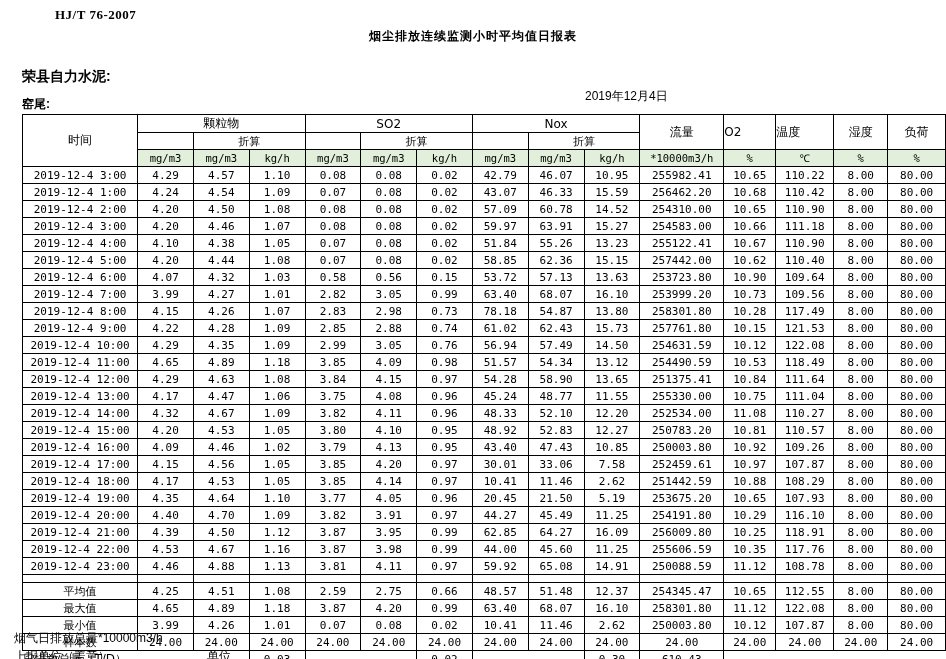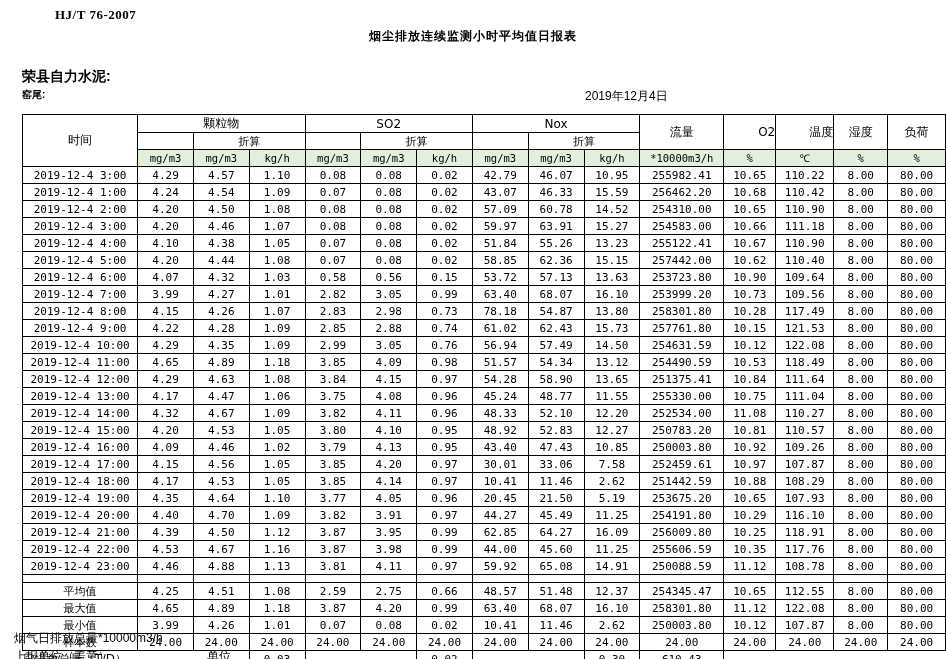--- a/index.html
+++ b/index.html
@@ -20,22 +20,22 @@
     position:absolute;left:0;top:28px;width:946px;
     text-align:center;font-size:12px;font-weight:bold;
     font-family:Liberation Mono, monospace;
     letter-spacing:1px;
   }
   .company{
     position:absolute;left:22px;top:68px;
     font-size:14px;font-weight:bold;
   }
   .site{
-    position:absolute;left:22px;top:88px;
-    font-size:10px;font-weight:bold;
+    position:absolute;left:22px;top:96px;
+    font-size:12px;font-weight:bold;
   }
   .rep-date{
     position:absolute;left:585px;top:88px;
     font-size:12px;
   }
   table.main{
     position:absolute;left:22px;top:114px;
     border-collapse:collapse;
     font-size:11px;
     font-family:"DejaVu Sans Mono","Liberation Mono",monospace;
@@ -79,22 +79,22 @@
 <div class="rep-date">2019年12月4日</div>
 
 <table class="main">
   <thead>
     <tr>
       <td class="time-col cap-hdr" rowspan="3">时间</td>
       <td class="hdr-group" colspan="3">颗粒物</td>
       <td class="hdr-group" colspan="3">SO2</td>
       <td class="hdr-group" colspan="3">Nox</td>
       <td class="flow-col cap-hdr" rowspan="2" style="text-align:center;padding-right:0;">流量</td>
-      <td class="o2-col cap-hdr" rowspan="2" style="text-align:right;padding-right:0;">O2</td>
-      <td class="temp-col cap-hdr" rowspan="2" style="text-align:right;padding-right:0;">温度</td>
+      <td class="o2-col cap-hdr" rowspan="2" style="text-align:left;padding-right:0;">O2</td>
+      <td class="temp-col cap-hdr" rowspan="2" style="text-align:left;padding-right:0;">温度</td>
       <td class="hum-col cap-hdr" rowspan="2" style="text-align:center;padding-right:0;">湿度</td>
       <td class="load-col cap-hdr" rowspan="2" style="text-align:center;padding-right:0;">负荷</td>
     </tr>
     <tr>
       <td class="hdr-sub"></td>
       <td class="hdr-sub" colspan="2">折算</td>
       <td class="hdr-sub"></td>
       <td class="hdr-sub" colspan="2">折算</td>
       <td class="hdr-sub"></td>
       <td class="hdr-sub" colspan="2">折算</td>

